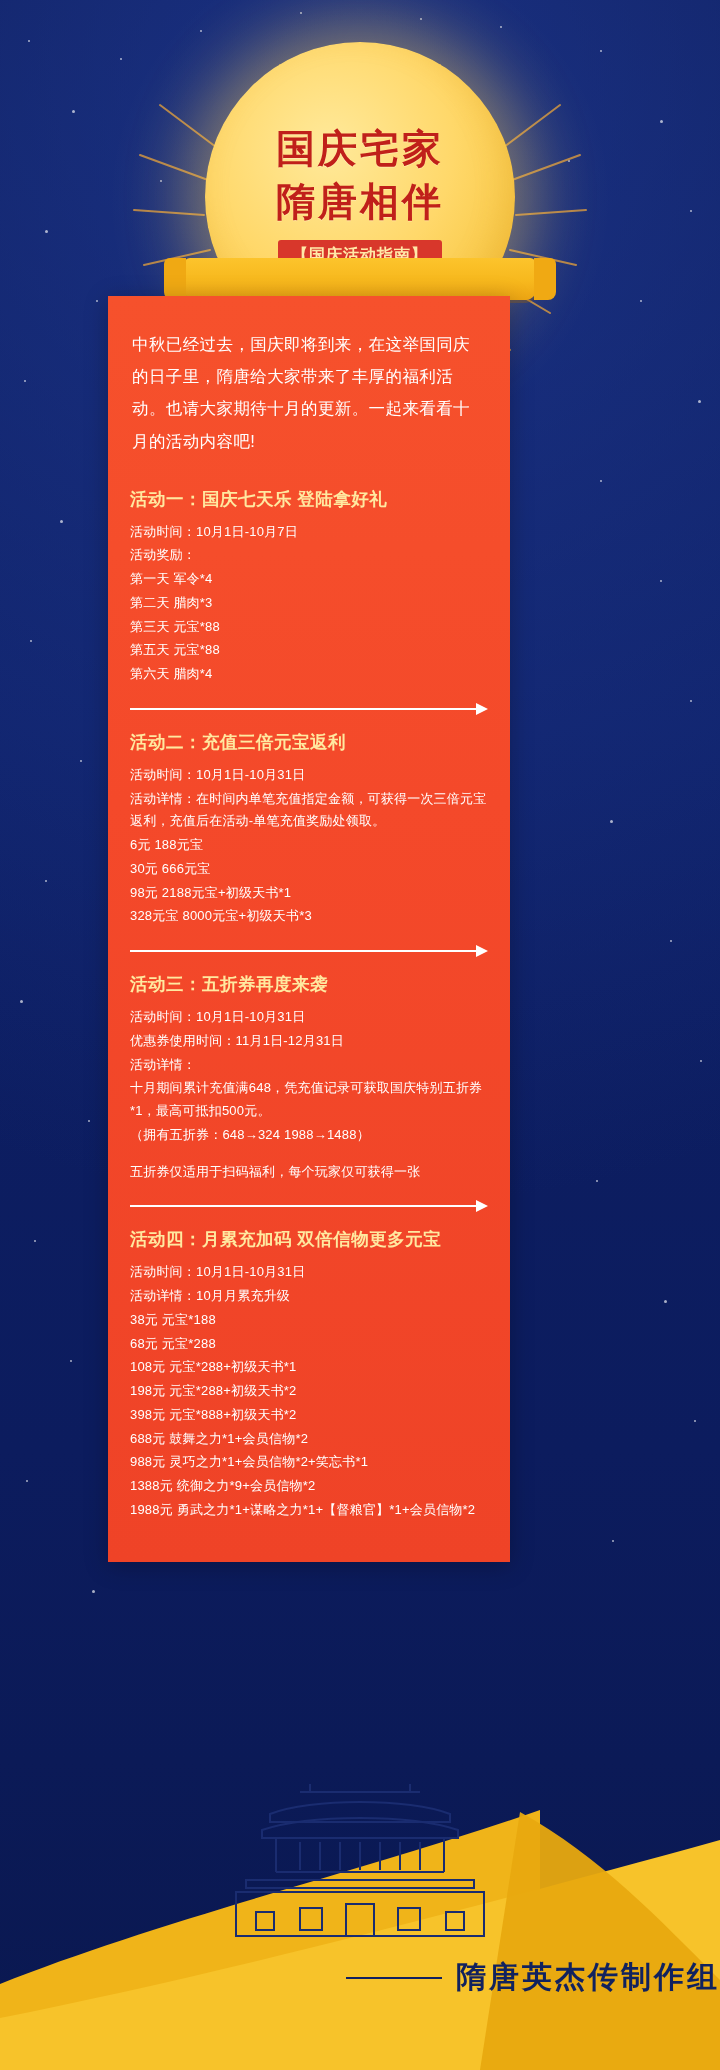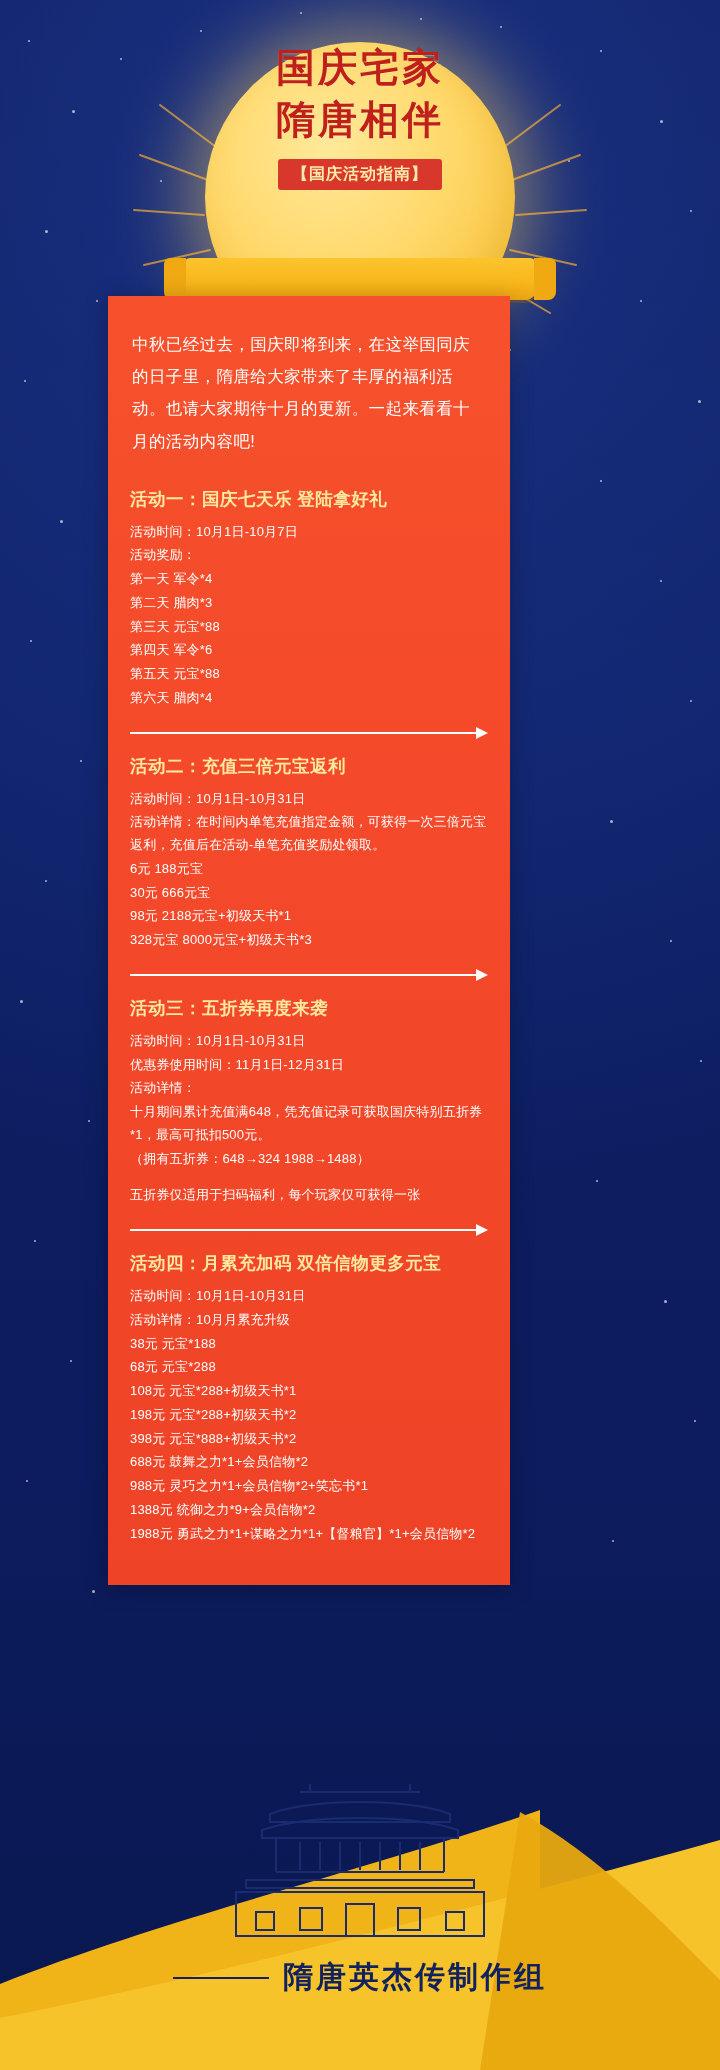--- a/index.html
+++ b/index.html
@@ -29,21 +29,21 @@
     pointer-events:none;
   }
   
   .rays{position:absolute;left:50%;top:45px;transform:translateX(-50%);width:520px;height:360px;}
   
   .moon{
     position:absolute;left:50%;top:42px;transform:translateX(-50%);
     width:310px;height:310px;border-radius:50%;
     background:radial-gradient(circle at 40% 34%, #ffe99a 0%, #ffd86a 45%, #f9c948 72%, #f0bd3c 100%);
     box-shadow:0 0 60px 18px rgba(255,209,92,.38), inset -8px -12px 30px rgba(214,150,30,.25);
-    display:flex;flex-direction:column;align-items:center;justify-content:flex-start;
+    display:flex;flex-direction:column;align-items:center;justify-content:center;
   }
   .moon .t1,.moon .t2{
     color:#c0201a;font-weight:bold;font-size:39px;letter-spacing:3px;line-height:1.34;
     text-shadow:0 1px 0 rgba(255,255,255,.25);
   }
   .moon .sub{
     margin-top:12px;
     background:#d8372b;color:#ffe9a8;font-size:16px;letter-spacing:1px;
     padding:5px 14px;border-radius:3px;font-weight:bold;
   }
@@ -95,21 +95,21 @@
     content:"";position:absolute;right:0;top:1px;
     border-top:6px solid transparent;border-bottom:6px solid transparent;
     border-left:12px solid #fff;
   }
   
   .wave{position:absolute;left:0;bottom:0;width:720px;height:300px;}
   
   .gate{position:absolute;left:50%;bottom:130px;transform:translateX(-50%);width:420px;height:160px;}
   
   .footer{
-    position:absolute;left:0;bottom:72px;width:720px;text-align:center;
+    position:absolute;left:0;bottom:72px;width:720px;text-align:right;
     color:#123;font-size:0;
   }
   .footer .line{
     display:inline-block;vertical-align:middle;width:96px;height:2px;background:#12205e;margin-right:14px;
   }
   .footer .txt{
     display:inline-block;vertical-align:middle;
     font-size:30px;font-weight:bold;color:#11225e;letter-spacing:3px;
   }
 </style>
@@ -195,21 +195,20 @@
     <div class="intro">中秋已经过去，国庆即将到来，在这举国同庆的日子里，隋唐给大家带来了丰厚的福利活动。也请大家期待十月的更新。一起来看看十月的活动内容吧!</div>
 
     <div class="sec">
       <div class="sec-title">活动一：国庆七天乐 登陆拿好礼</div>
       <div class="sec-body">
         <div>活动时间：10月1日-10月7日</div>
         <div>活动奖励：</div>
         <div>第一天 军令*4</div>
         <div>第二天 腊肉*3</div>
         <div>第三天 元宝*88</div>
-        <div>第四天 军令*6</div>
         <div>第五天 元宝*88</div>
         <div>第六天 腊肉*4</div>
         <div></div>
       </div>
     </div>
 
     <div class="divider"></div>
 
     <div class="sec">
       <div class="sec-title">活动二：充值三倍元宝返利</div>

